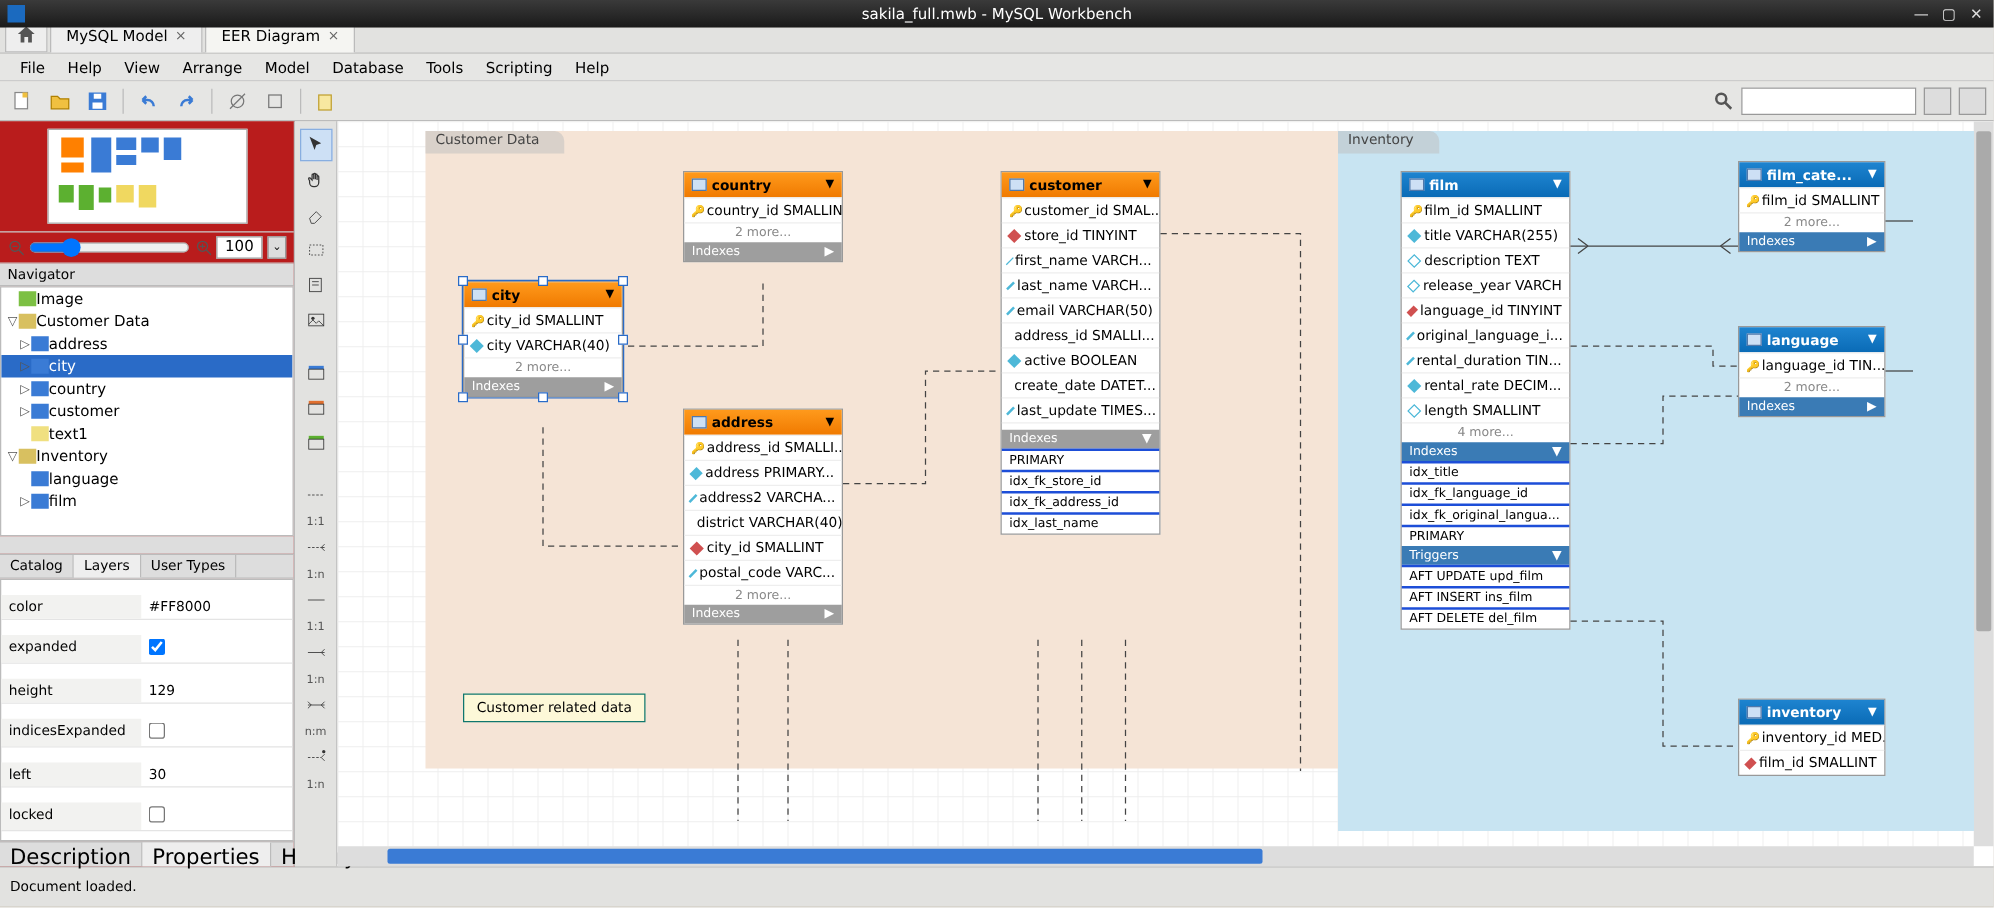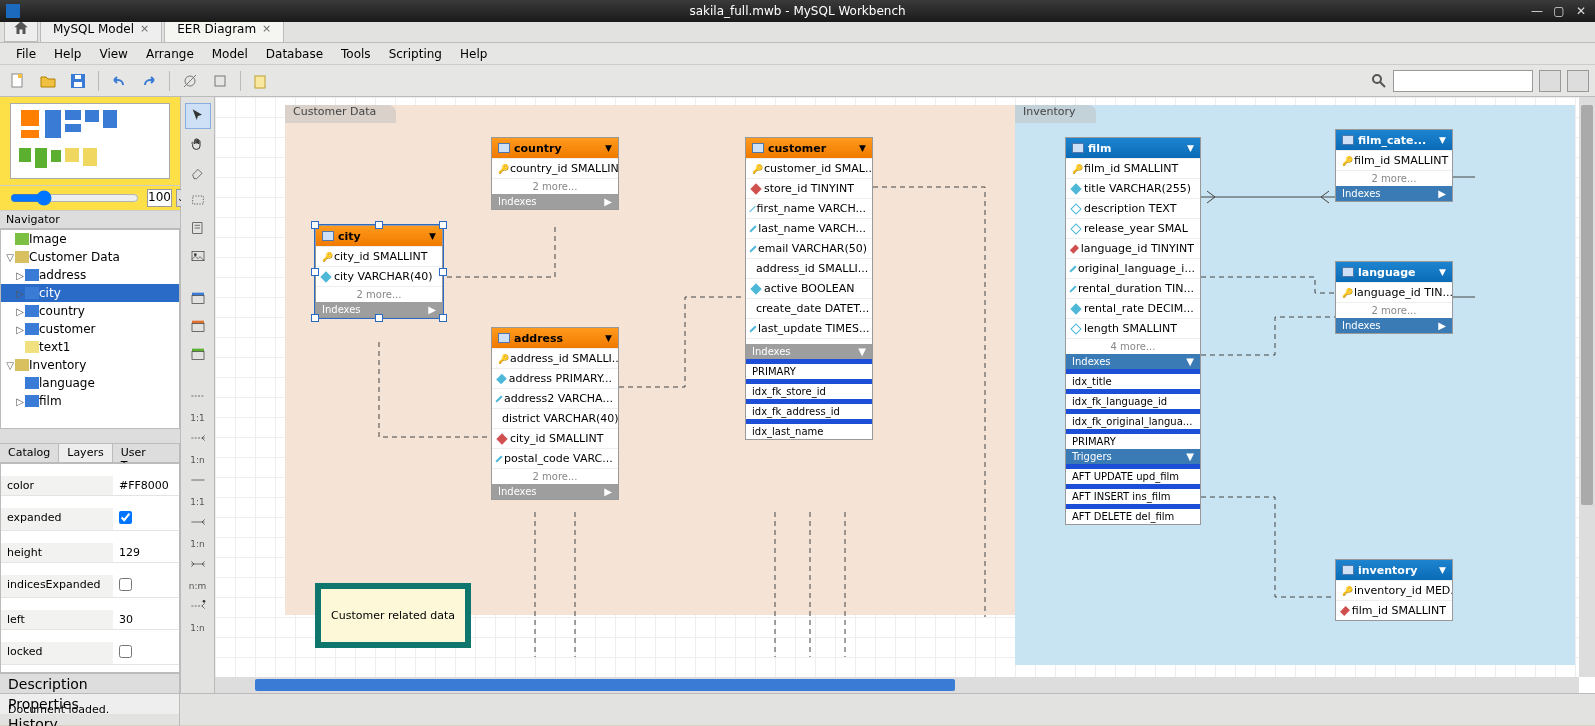--- a/index.html
+++ b/index.html
@@ -21,21 +21,21 @@
   
   .toolbar { height: 32px; background: #e6e6e4; display:flex; align-items:center; padding:0 6px; gap:6px; border-bottom:1px solid #bbb; }
   .toolbar .tb { width:24px; height:24px; display:flex; align-items:center; justify-content:center; cursor:pointer; }
   .toolbar .sep { width:1px; height:20px; background:#bbb; margin:0 2px;}
   .toolbar .right { margin-left:auto; display:flex; align-items:center; gap:6px;}
   .toolbar input.search { width:140px; height:22px; border:1px solid #999; padding:0 4px;}
   .toolbar .panebtn { width:22px; height:22px; border:1px solid #999; background:#ddd;}
   
   .main { display:flex; height: calc(726px - 22px - 34px - 22px - 32px - 20px); }
   
-  .leftpanel { width: 181px; display:flex; flex-direction:column; border-right:1px solid #bbb; background:#fde047; }
+  .leftpanel { width: 236px; display:flex; flex-direction:column; border-right:1px solid #bbb; background:#b91c1c; }
   .overview { height: 88px; padding:6px; display:flex; align-items:center; justify-content:center; }
   .overview .thumb { width:160px; height:76px; background:#fff; border:1px solid #aaa; position:relative; }
   .overview .thumb .bl { position:absolute; }
   .zoomrow { height:26px; display:flex; align-items:center; gap:4px; padding:0 6px; border-top:1px solid #ccc; border-bottom:1px solid #ccc;}
   .zoomrow input[type=range]{ flex:1; }
   .zoomrow .zval { width:40px; height:18px; border:1px solid #999; text-align:center; background:#fff;}
   .zoomrow .spin { width:16px; height:18px; border:1px solid #999; background:#ddd; font-size:9px; display:flex; align-items:center; justify-content:center;}
   .panelhdr { font-size:11px; padding:2px 6px; background:#ddd; border-bottom:1px solid #bbb;}
   
   .tree { flex:0 0 auto; height:200px; background:#fff; border:1px solid #bbb; margin:0; overflow:auto; font-size:12px;}
@@ -51,21 +51,21 @@
   .midtabs { height:20px; display:flex; border-top:1px solid #bbb; border-bottom:1px solid #bbb; background:#ddd; font-size:11px;}
   .midtabs .mt { padding:2px 8px; border-right:1px solid #bbb; cursor:pointer;}
   .midtabs .mt.active { background:#eee;}
   
   .props { flex:1; background:#fff; border:1px solid #bbb; font-size:11px; overflow:auto;}
   .props .prow { display:flex; border-bottom:1px solid #e4e4e4;margin-top:12px;}
   .props .pkey { width:112px; padding:3px 6px; background:#f2f2f0;}
   .props .pval { flex:1; padding:3px 6px;}
   .props .pval input[type=checkbox]{ }
   
-  .bottomtabs { height:20px; display:flex; background:#ddd; font-size:14px; border-top:1px solid #bbb;flex-direction:column;}
+  .bottomtabs { height:20px; display:flex; background:#ddd; font-size:17px; border-top:1px solid #bbb;}
   .bottomtabs .bt { padding:2px 8px; border-right:1px solid #bbb;}
   .bottomtabs .bt.active { background:#eee;}
   
   .toolstrip { width: 34px; background:#e2e2e0; border-right:1px solid #bbb; display:flex; flex-direction:column; align-items:center; padding-top:6px; gap:2px;}
   .toolstrip .tool { width:26px; height:26px; display:flex; align-items:center; justify-content:center; cursor:pointer; border:1px solid transparent;}
   .toolstrip .tool.active { background:#cde0f5; border:1px solid #88aee0;}
   .toolstrip .tool svg { width:16px; height:16px;}
   .toolstrip .gap { height:12px;}
   .toolstrip .lbl { font-size:9px; color:#555; margin-top:2px;}
   
@@ -77,37 +77,37 @@
   }
   .hscroll { position:absolute; left:0; right:16px; bottom:0; height:16px; background:#ddd; display:flex;}
   .hscroll .thumb { margin-left:40px; width:700px; height:12px; margin-top:2px; background:#3a7bd5; border-radius:2px;}
   .vscroll { position:absolute; right:0; top:0; bottom:16px; width:16px; background:#ddd;}
   .vscroll .thumb { margin-top:8px; height:400px; width:12px; margin-left:2px; background:#aaa; border-radius:2px;}
   
   .region { position:absolute; border:none; }
   .region.cust { left:70px; top:8px; width:730px; height:510px; background:#f5e4d6; }
   .region.inv  { left:800px; top:8px; width:560px; height:560px; background:#c8e4f2; }
   .region .rtab { position:absolute; left:0; top:0; height:18px; padding:0 20px 0 8px; background:rgba(190,190,190,.5); font-size:11px; color:#444; border-top-right-radius:8px;}
-  .region .rnote { position:absolute; padding:20px 10px; background:#fdf8d8; border:6px solid #0f766e; font-size:11px;margin-top:28px;}
+  .region .rnote { position:absolute; padding:4px 10px; background:#fdf8d8; border:1px solid #0f766e; font-size:11px;}
   
   .entity { position:absolute; width:128px; background:#fff; border:1px solid #999; font-size:11px;}
   .entity.orange .ehdr { background: linear-gradient(#ff9a1c,#f07a00); }
   .entity.blue   .ehdr { background: linear-gradient(#1e84d0,#0a6bb6); color:#fff;}
   .entity .ehdr { height:20px; display:flex; align-items:center; gap:4px; padding:0 6px; font-weight:bold; color:#000;}
   .entity.blue .ehdr { color:#fff;}
   .entity .ehdr .ei { width:12px; height:10px; background:#cde0f5; border:1px solid #5078aa;}
   .entity .ehdr .tri{ margin-left:auto; font-size:9px;}
   .entity .col { padding:3px 6px; display:flex; align-items:center; gap:4px; border-top:1px solid #eee; white-space:nowrap; overflow:hidden; text-overflow:ellipsis;}
   .entity .col .dia { width:8px; height:8px; transform:rotate(45deg); display:inline-block;}
   .entity .col .key { width:8px; height:10px; display:inline-block; background:none;}
   .entity .col .key::before { content:"\1F511"; font-size:9px; color:#c89400; position:relative; top:-2px;}
   .entity .more { text-align:center; color:#888; padding:2px; font-size:10px; border-top:1px solid #eee;}
   .entity .sect { background:#9e9e9e; color:#fff; padding:2px 6px; display:flex; justify-content:space-between; font-size:10px;}
   .entity.blue .sect { background:#3a7bb5;}
-  .entity .irow { padding:2px 6px; border-top:5px solid #1d4ed8; font-size:10px;}
+  .entity .irow { padding:2px 6px; border-top:2px solid #1d4ed8; font-size:10px;}
   .entity.selected { box-shadow: 0 0 0 1px #2a6bc7;}
   .entity.selected .handle { position:absolute; width:8px; height:8px; background:#fff; border:1px solid #2a6bc7;}
   .dia.fk { background:#d05050;}
   .dia.nn { background:#4db8d8;}
   .dia.nl { background:#fff; border:1px solid #4db8d8;}
   
   .statusbar { height:32px; background:#e2e2e0; border-top:1px solid #bbb; padding:0 8px; display:flex; align-items:center; font-size:11px;}
   
   svg.rel { position:absolute; pointer-events:none; left:0; top:0;}
   svg.rel line, svg.rel path { stroke:#444; stroke-width:1; fill:none; }
@@ -606,21 +606,21 @@
         <div class="col">
             <span class="dia nn"></span>
             <span>title VARCHAR(255)</span>
           </div>
         <div class="col">
             <span class="dia nl"></span>
             <span>description TEXT</span>
           </div>
         <div class="col">
             <span class="dia nl"></span>
-            <span>release_year SMAL</span>
+            <span>release_year VARCH</span>
           </div>
         <div class="col">
             <span class="dia fk"></span>
             <span>language_id TINYINT</span>
           </div>
         <div class="col">
             <span class="dia nl"></span>
             <span>original_language_i...</span>
           </div>
         <div class="col">

